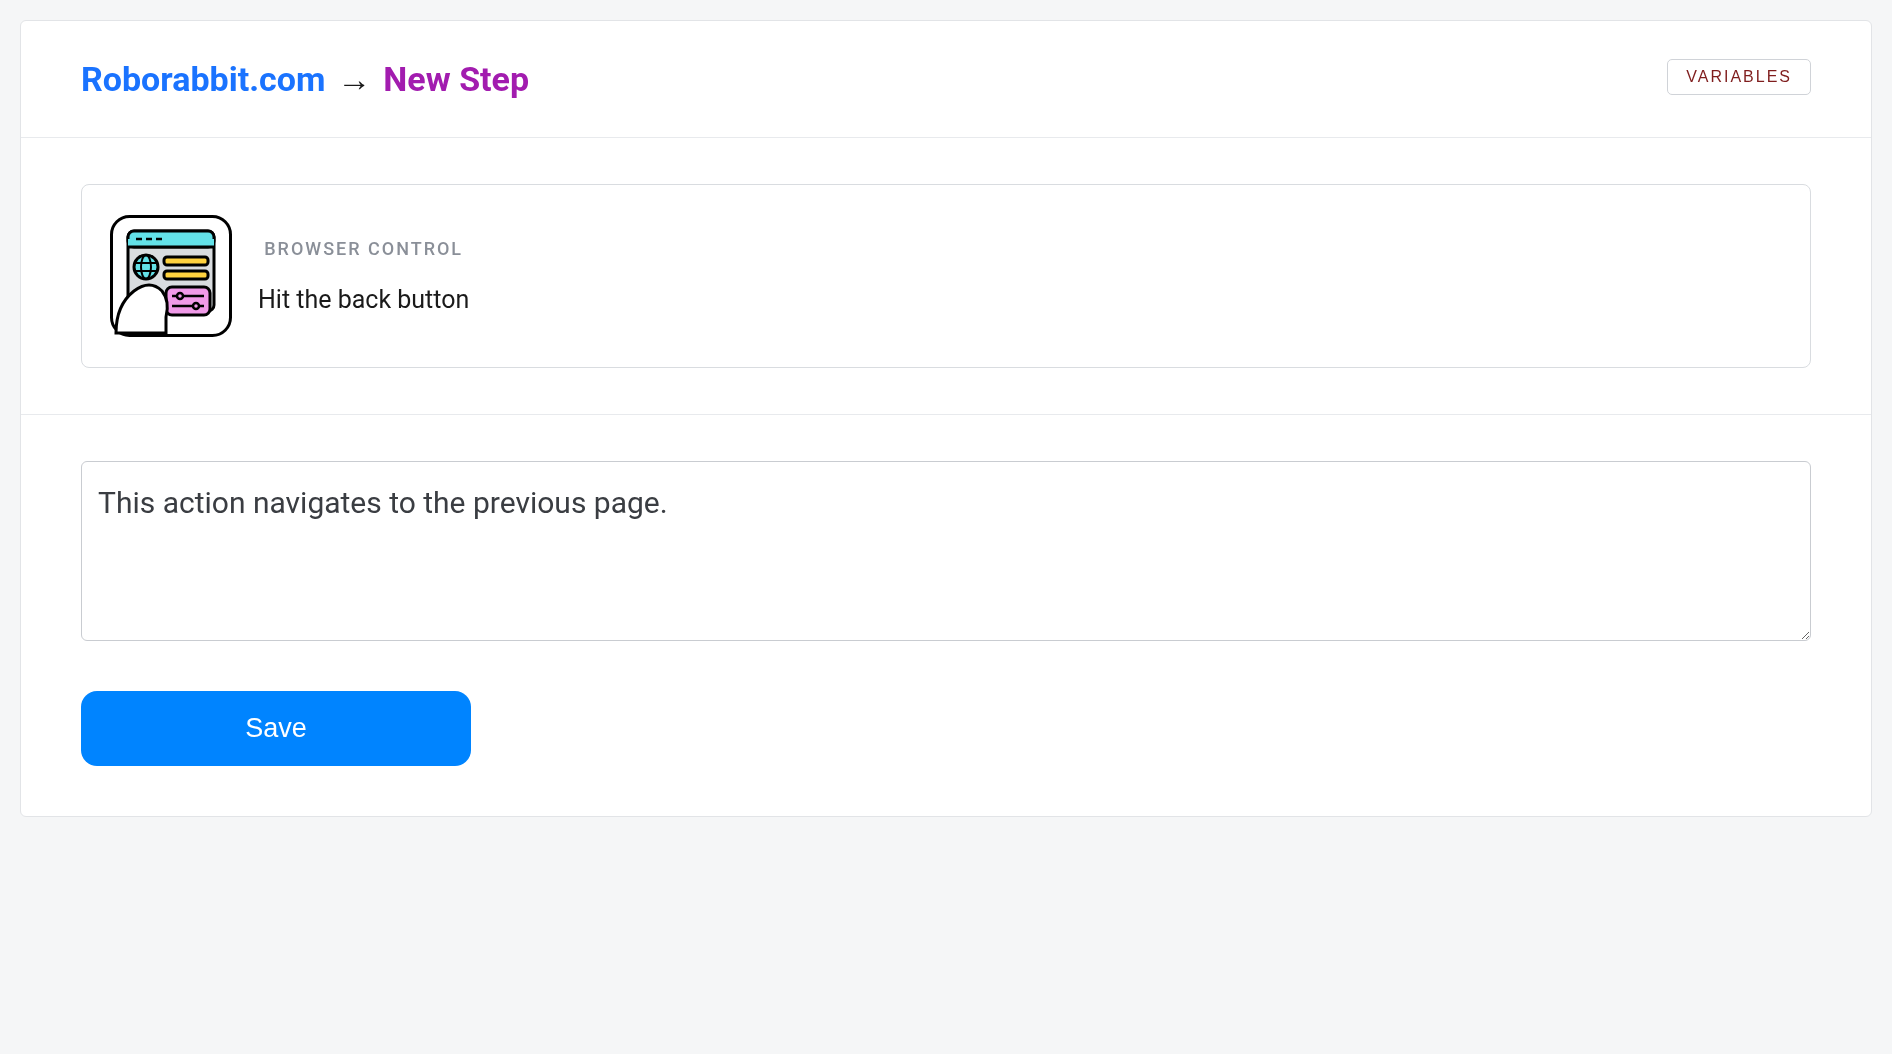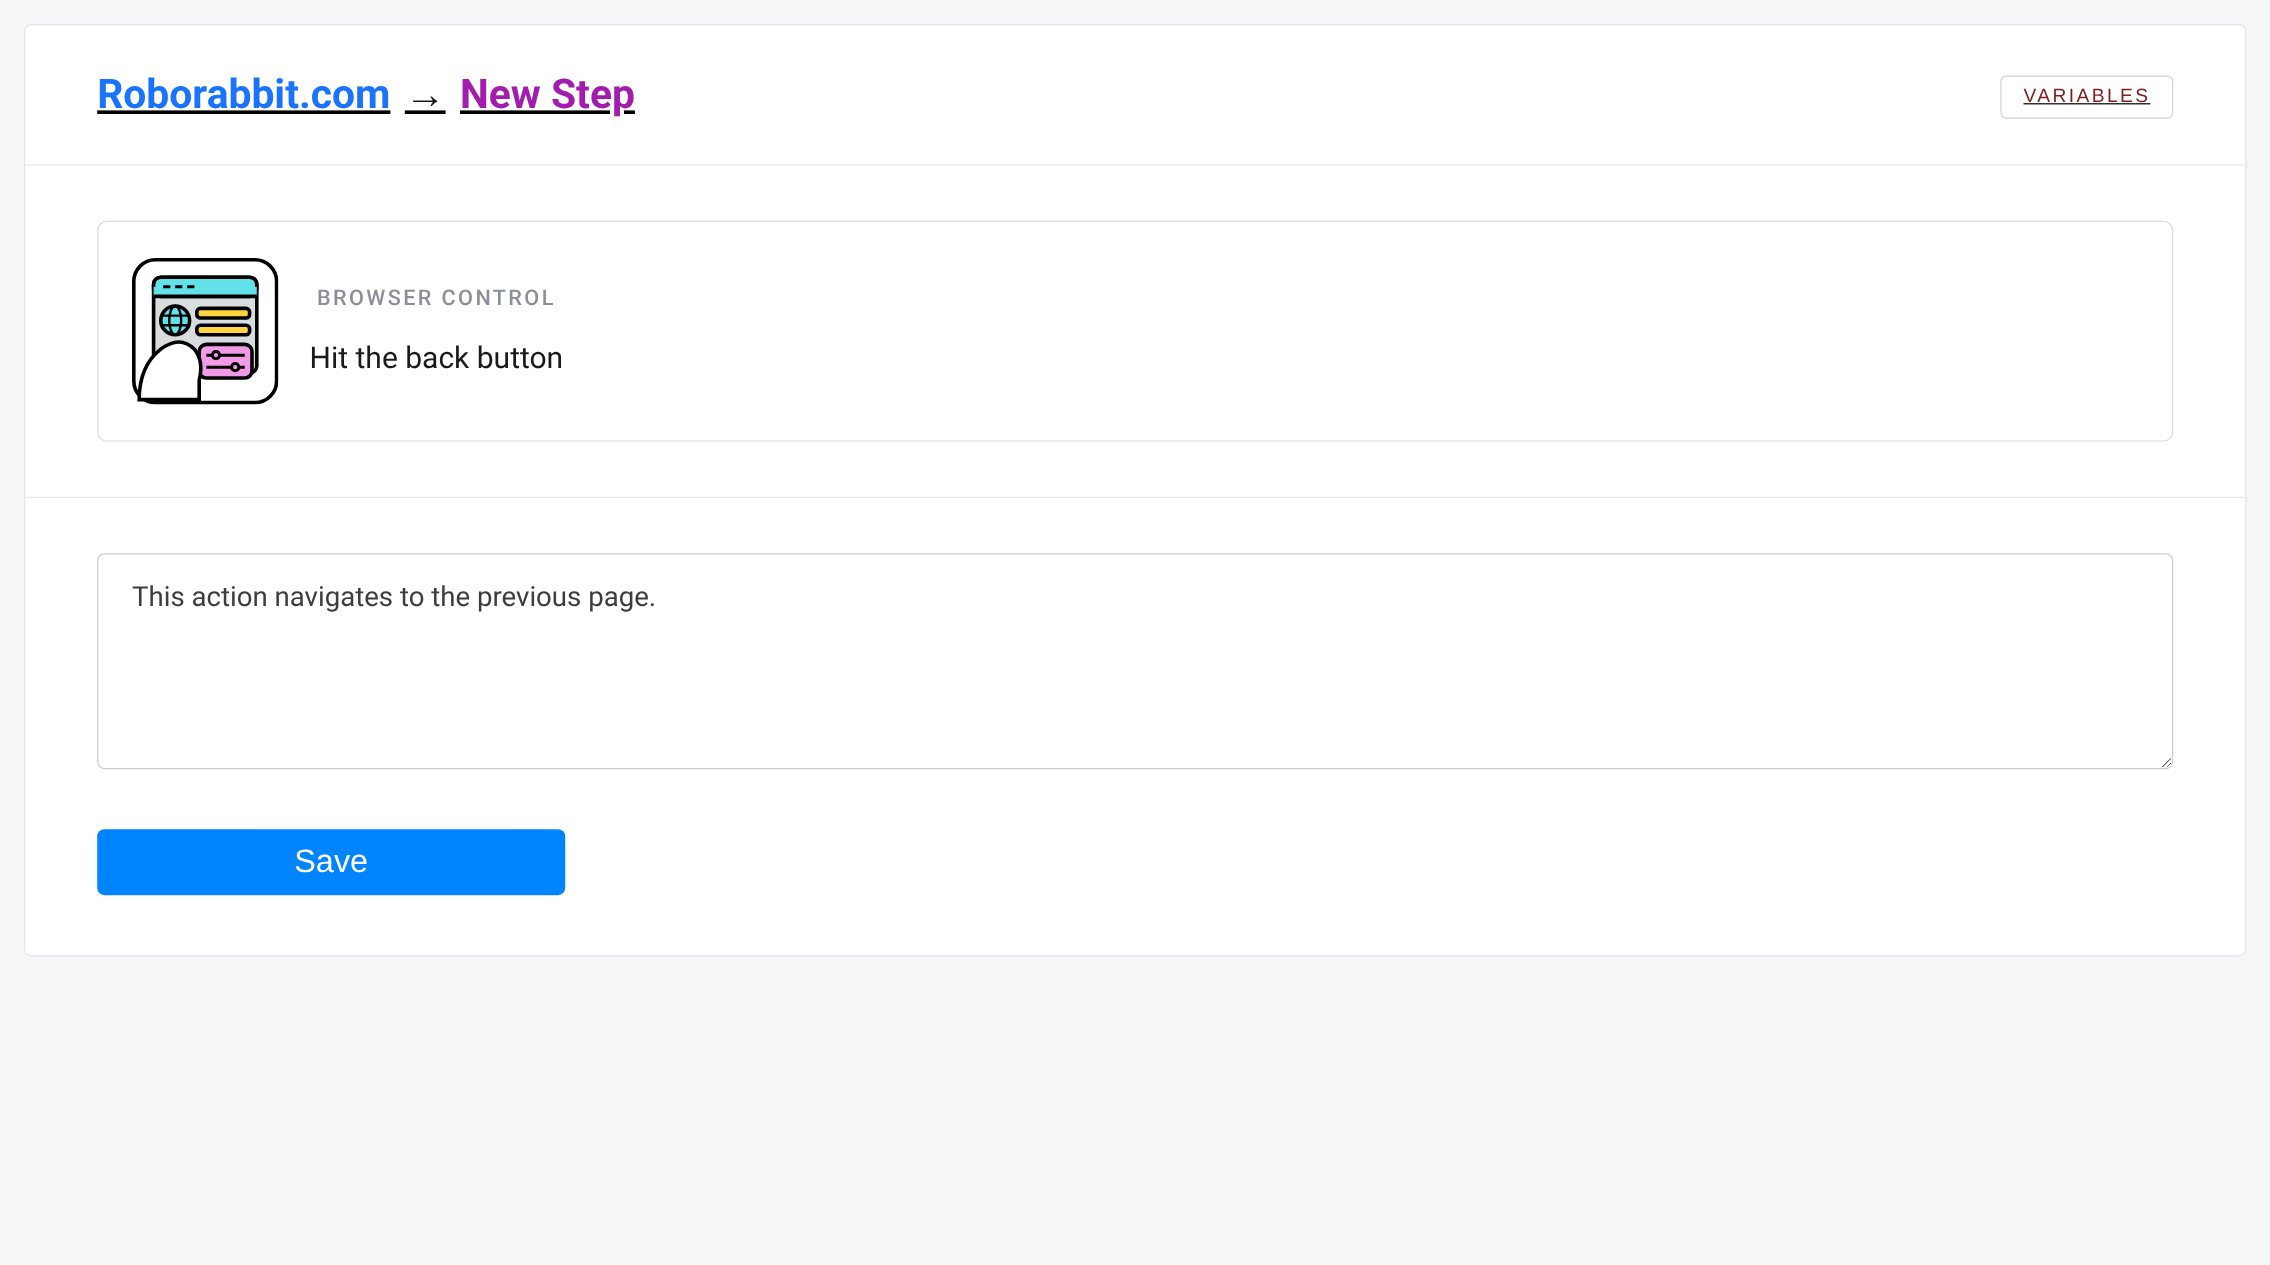--- a/index.html
+++ b/index.html
@@ -15,24 +15,23 @@
     }
     .container {
       background: #fff;
       border: 1px solid #e2e4e7;
       border-radius: 6px;
       width: 100%;
     }
     .header {
       display: flex;
       justify-content: space-between;
-      align-items: flex-end;
+      align-items: flex-start;
       padding: 38px 60px 38px 60px;
       border-bottom: 1px solid #e8eaed;
-      text-decoration: underline;
     }
     .breadcrumb {
       font-size: 34px;
       font-weight: 700;
       display: flex;
       align-items: center;
       gap: 12px;
       color: #1a1a1a;
     }
     .breadcrumb-link {
@@ -98,34 +97,34 @@
       margin-top: 22px;
     }
     .form-section {
       padding: 46px 60px 50px 60px;
     }
     .description-box {
       width: 100%;
       min-height: 180px;
       border: 1px solid #c9ccd1;
       border-radius: 6px;
-      padding: 20px 28px;
-      font-size: 23px;
+      padding: 20px 16px;
+      font-size: 30px;
       color: #3a3d42;
       font-family: inherit;
       resize: vertical;
       line-height: 1.4;
     }
     .save-btn {
       margin-top: 46px;
       background: #0084ff;
       color: #fff;
       border: none;
-      border-radius: 6px;
-      padding: 12px 0;
+      border-radius: 16px;
+      padding: 22px 0;
       width: 390px;
       font-size: 27px;
       cursor: pointer;
       font-weight: 400;
     }
   </style>
 </head>
 <body>
 
 <div class="container">

